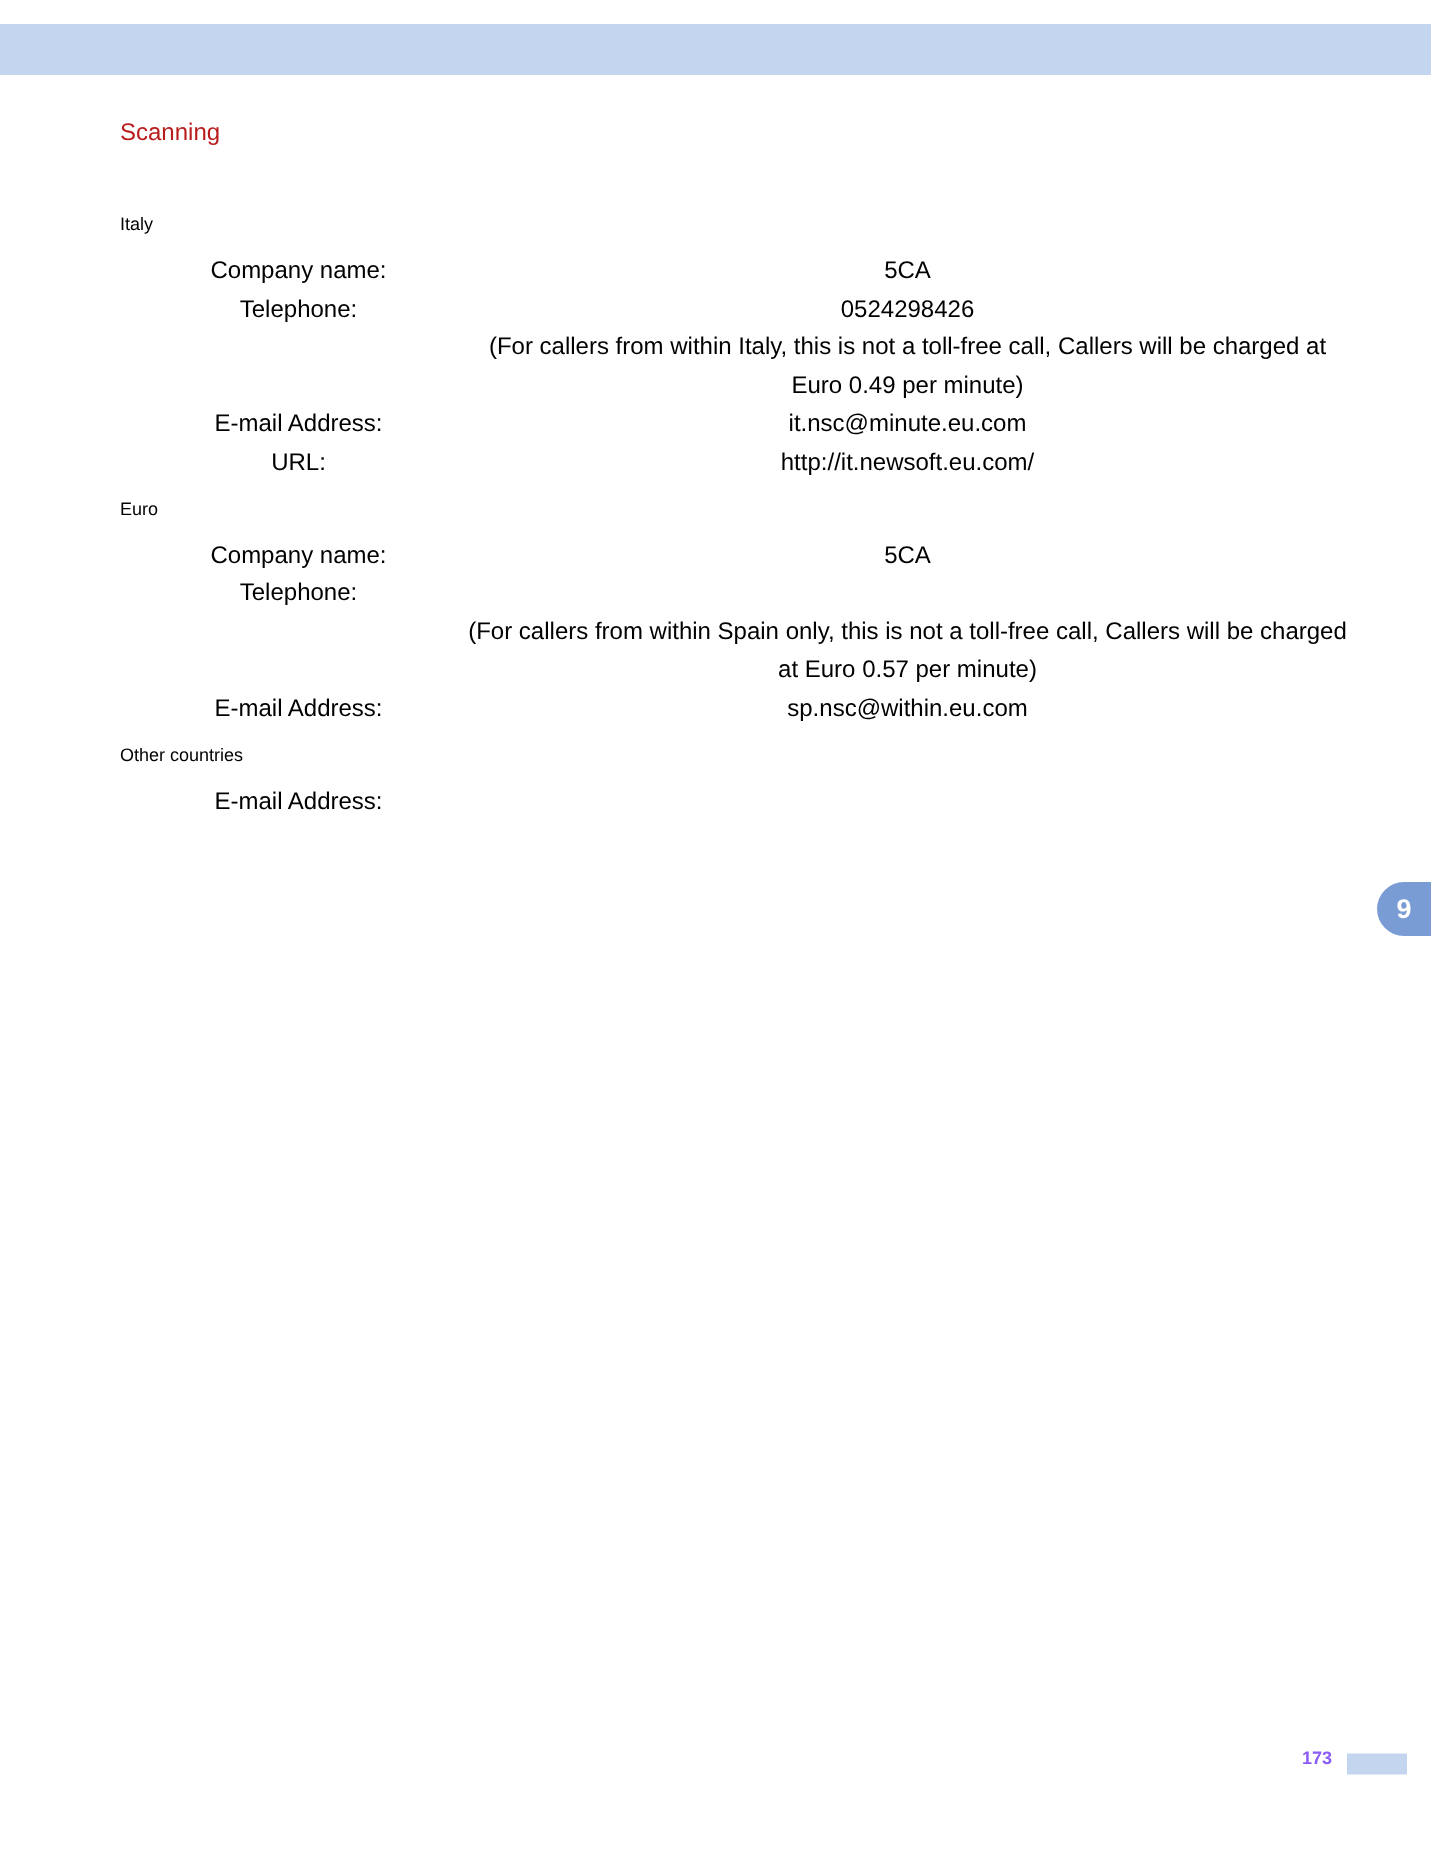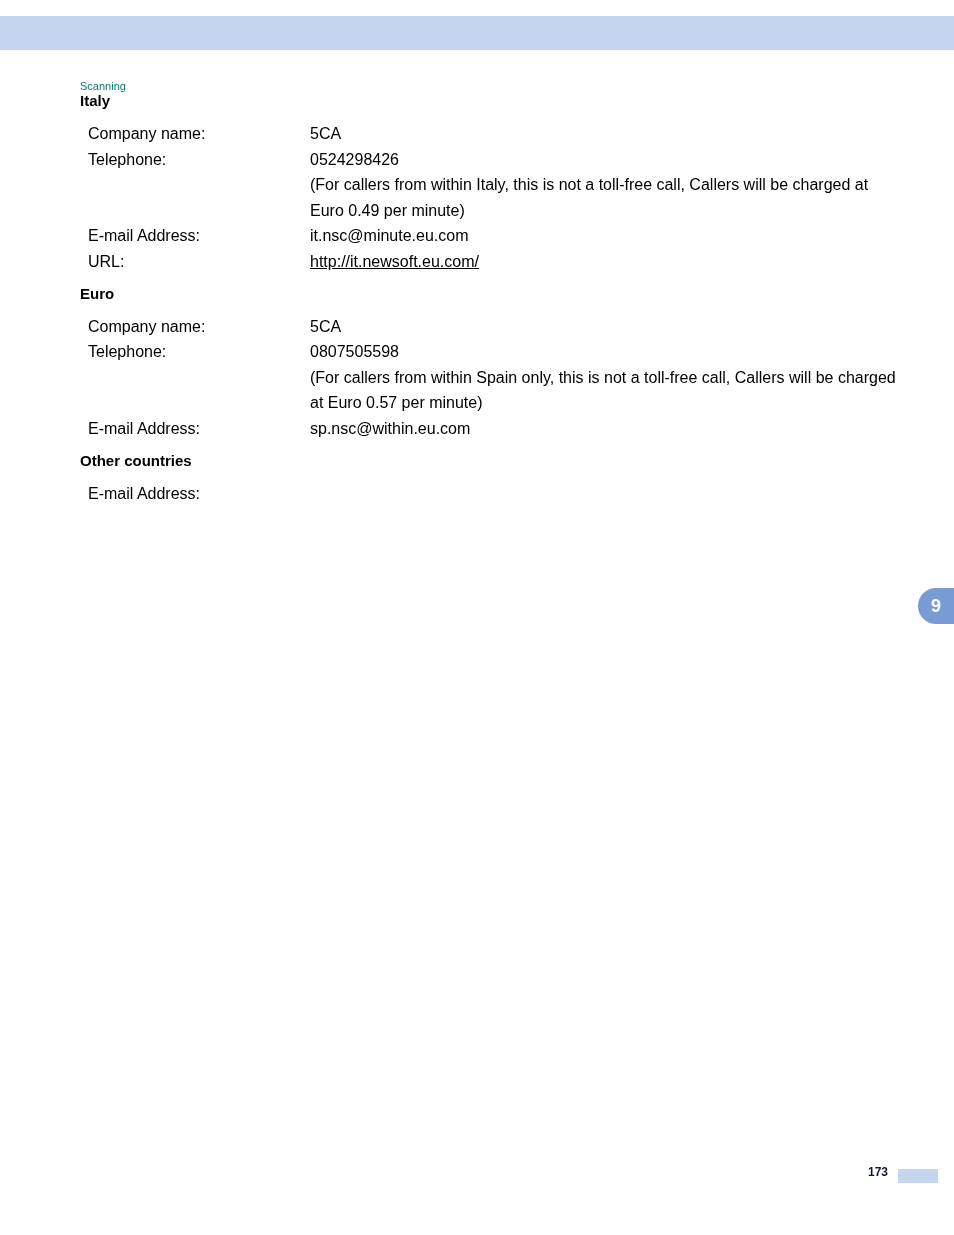--- a/index.html
+++ b/index.html
@@ -20,43 +20,44 @@
     height: 34px;
     background: #c4d5f0;
   }
   .content {
     position: absolute;
     top: 80px;
     left: 80px;
     width: 820px;
   }
   .breadcrumb {
-    font-size: 11px;
-    color: #0f766e;
+    font-size: 16px;
+    color: #b91c1c;
+    margin-bottom: 44px;
   }
   .section-heading {
-    font-size: 15px;
-    font-weight: bold;
+    font-size: 12px;
+    font-weight: normal;
     margin-bottom: 12px;
   }
   .row {
     display: flex;
     font-size: 16px;
     line-height: 1.6;
+    text-align: center;
   }
   .label-col {
     width: 222px;
     padding-left: 8px;
     flex-shrink: 0;
   }
   .value-col {
     width: 590px;
   }
   .link {
-    text-decoration: underline;
     color: #000;
   }
   .section-gap {
     height: 10px;
   }
   .side-tab {
     position: absolute;
     right: 0;
     top: 588px;
     background: #799cd4;
@@ -69,21 +70,21 @@
     line-height: 36px;
     border-top-left-radius: 18px;
     border-bottom-left-radius: 18px;
   }
   .page-num {
     position: absolute;
     bottom: 56px;
     right: 66px;
     font-size: 12px;
     font-weight: bold;
-    color: #0f172a;
+    color: #8b5cf6;
   }
   .foot-bar {
     position: absolute;
     bottom: 52px;
     right: 16px;
     width: 40px;
     height: 14px;
     background: #c4d5f0;
   }
 </style>
@@ -120,21 +121,20 @@
   </div>
   <div class="section-gap"></div>
 
   <div class="section-heading">Euro</div>
   <div class="row">
     <div class="label-col">Company name:</div>
     <div class="value-col">5CA</div>
   </div>
   <div class="row">
     <div class="label-col">Telephone:</div>
-    <div class="value-col">0807505598</div>
   </div>
   <div class="row">
     <div class="label-col"></div>
     <div class="value-col">(For callers from within Spain only, this is not a toll-free call, Callers will be charged at Euro 0.57 per minute)</div>
   </div>
   <div class="row">
     <div class="label-col">E-mail Address:</div>
     <div class="value-col">sp.nsc@within.eu.com</div>
   </div>
   <div class="section-gap"></div>

